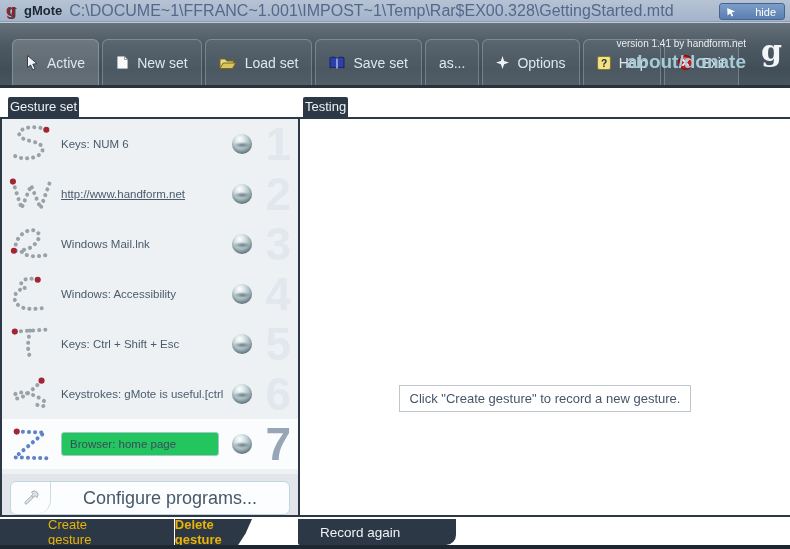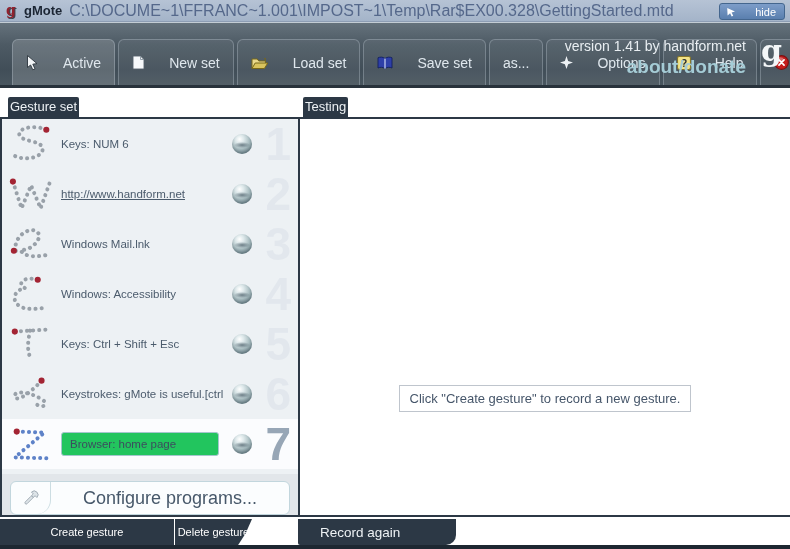--- a/index.html
+++ b/index.html
@@ -17,28 +17,28 @@
   .hide-btn { position:absolute; right:5px; top:3px; height:17px; padding:0 8px 0 6px;
               background:linear-gradient(#7d9dc9,#5a7fae); border:1px solid #44668e;
               border-radius:3px; color:#fff; font-size:11px; display:flex;
               align-items:center; gap:19px; cursor:pointer; }
 
   
   .toolbar { height:66px; background:linear-gradient(180deg,#65727c 0%,#4d5a64 35%,#414e58 75%,#49565f 100%);
              border-top:1px solid #c3ccd4; border-bottom:3px solid #28323b;
              position:relative; }
   .tb-buttons { position:absolute; left:12px; bottom:0; display:flex; gap:3px; }
-  .tb-btn { height:46px; padding:9px 13px; display:flex; align-items:center; gap:24px;
+  .tb-btn { height:46px; padding:9px 13px; display:flex; align-items:center; gap:8px;
             background:rgba(255,255,255,0.055); border:1px solid rgba(215,226,236,0.28);
             border-bottom:none; border-radius:6px 6px 0 0; color:#dfe7ed;
             font-size:14px; cursor:pointer; white-space:nowrap; }
   .tb-btn.active { background:rgba(255,255,255,0.16); }
   .tb-icon { display:flex; align-items:center; }
   .tb-version { position:absolute; right:44px; top:15px; text-align:right; }
-  .tb-version .ver { color:#e9eef2; font-size:14px; display:block; }
+  .tb-version .ver { color:#e9eef2; font-size:10px; display:block; }
   .tb-version .don { color:#a5ccd6; font-size:19px; font-weight:bold; display:inline-block;
                      margin-top:2px; cursor:pointer; }
   .tb-logo { position:absolute; right:8px; top:13px; font:bold 30px/30px "DejaVu Serif", serif;
              color:#f3f6f8; }
 
   
   .band { height:9px; background:#fff; }
   .tabrow { height:20px; background:#fff; position:relative; }
   .tab { position:absolute; top:0; height:20px; background:#2c3845; color:#edf1f4;
          font-size:13px; line-height:20px; padding:0 2px; border-radius:2px 2px 0 0;
@@ -81,22 +81,22 @@
 
   .right-panel { flex:1; background:#fff; border-left:2px solid #2c3845; text-align:center; }
   .test-msg { display:inline-block; margin-top:266px; border:1px solid #bfc5cd;
               padding:5px 10px; font-size:13px; color:#46566a; background:#fff; }
 
   
   .bottom { height:32px; background:#fff; position:relative; }
   .bb-left { position:absolute; left:0; top:2px; width:252px; height:26px; background:#2c3845;
              display:flex; clip-path:polygon(0 0,100% 0,97.5% 55%,94.5% 100%,0 100%); }
   .bb-half { width:50%; display:flex; align-items:center; justify-content:center;
-             color:#ffffff; font-size:11px; cursor:pointer;margin-left:48px; }
-  .bb-half + .bb-half { border-left:1px solid #ffffff; }
+             color:#eab308; font-size:13px; cursor:pointer;margin-left:48px; }
+  .bb-half + .bb-half { border-left:1px solid #ffffff;font-weight:bold; }
   .bb-right { position:absolute; left:298px; top:2px; width:158px; height:26px; background:#2c3845;
               color:#eef2f5; font-size:13.5px; display:flex; align-items:center;
               padding-left:22px; border-radius:0 0 10px 2px; cursor:pointer; }
   .bb-strip { position:absolute; left:0; bottom:0; width:100%; height:4px; background:#1d2731; }
 </style>
 </head>
 <body>
 
 <div class="titlebar">
   <span class="app-icon">g</span>

